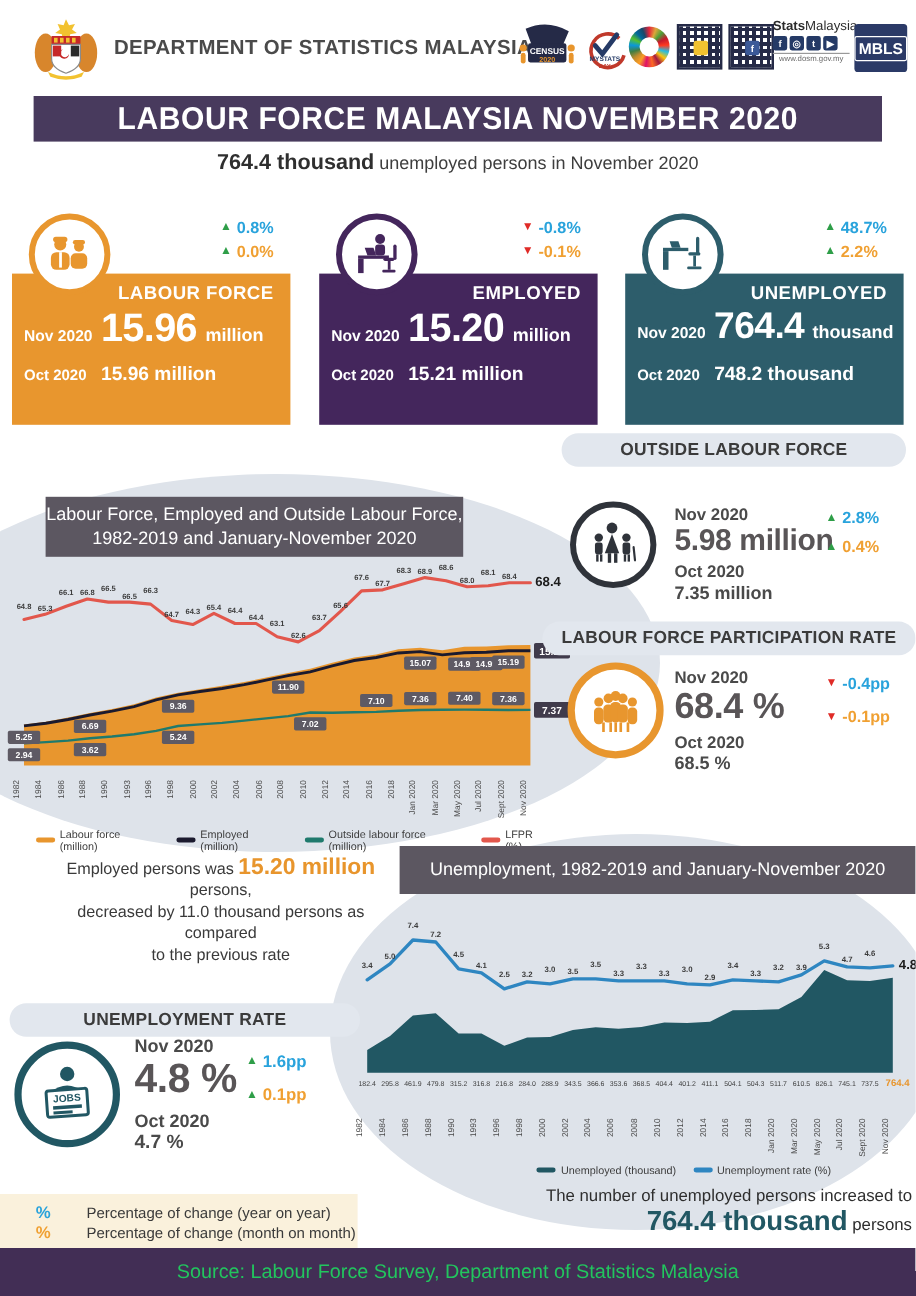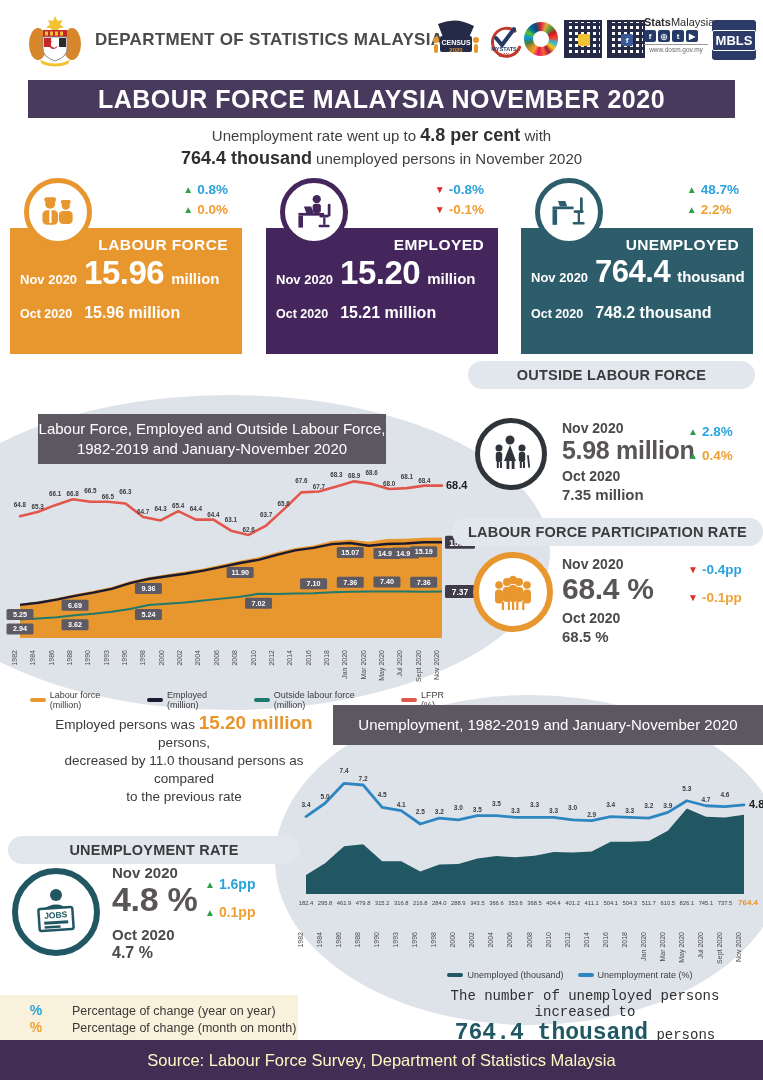--- a/index.html
+++ b/index.html
@@ -72,33 +72,33 @@
 
   .vlab { position:absolute; top:0; writing-mode:vertical-rl; transform:rotate(180deg); font-size:7px; color:#4a4a4a; line-height:8px; }
   .xlabs { z-index:2; }
   .legend { display:flex; gap:14px; justify-content:center; align-items:center; z-index:2; }
   .lgi { display:flex; align-items:center; gap:4px; font-size:9px; color:#3d3d3d; }
   .sw { width:16px; height:4px; border-radius:2px; display:inline-block; }
 
   .note-left { text-align:center; font-size:13.5px; color:#3a3a3a; line-height:18px; z-index:2; }
   .note-left .big { color:#e8952c; font-weight:bold; font-size:19px; }
 
-  .note-bottom { text-align:center; color:#2e2e2e; z-index:2;font-family:Liberation Mono, monospace; }
+  .note-bottom { text-align:right; color:#2e2e2e; z-index:2; }
   .note-bottom .l1 { font-size:14px; }
   .note-bottom .big { font-size:23px; font-weight:bold; color:#215763; }
   .note-bottom .post { font-size:14px; }
 
   .notes-box { background:#faf1dc; z-index:2; padding:7px 0 0 0; }
   .nrow { display:flex; align-items:baseline; height:17px; }
   .nrow .sym { width:72px; text-align:center; font-weight:bold; font-size:14px; }
   .nrow .txt { font-size:12.5px; color:#3a3a3a; }
   .sym-blue { color:#29a3dc; } .sym-orange { color:#f0a032; } .sym-dark { color:#3a3a3a; font-size:12.5px; }
 
   .footer { left:0; top:1040px; width:763px; height:40px; background:#422e55; display:flex; align-items:center; justify-content:center; z-index:3; }
-  .footer span { color:#fef9c3; font-size:16.5px; }
+  .footer span { color:#22c55e; font-size:16.5px; }
   .chart-svg { z-index:1; }
 </style>
 </head>
 <body>
 
 <div id="page">
 
   <div class="abs header">
     <svg class="abs" style="left:26px;top:10px" width="58" height="58" viewBox="0 0 58 58">
       <ellipse cx="12" cy="34" rx="9" ry="16" fill="#d8862c"></ellipse>
@@ -159,21 +159,20 @@
     <div class="abs mbls">
         <span>MBLS</span>
       </div>
   </div>
 
   <div class="abs banner">
     <span>LABOUR FORCE MALAYSIA NOVEMBER 2020</span>
   </div>
 
   <div class="abs intro">
-    <div><span>Unemployment rate went up to </span><span class="big">4.8 per cent</span><span> with</span></div>
     <div><span class="big">764.4 thousand</span><span> unemployed persons in November 2020</span></div>
   </div>
 
   <div class="abs card" style="left:10px">
     <div class="card-circle" style="border:5px solid #e8962e">
       <svg width="44" height="44" viewBox="0 0 48 48" fill="#e8962e">
         <rect x="9" y="8" width="13" height="5" rx="2.5"></rect>
           <circle cx="15.5" cy="15" r="5.5"></circle>
         <rect x="7" y="22" width="17" height="16" rx="5"></rect>
         <rect x="27" y="11" width="11" height="4" rx="2"></rect>

